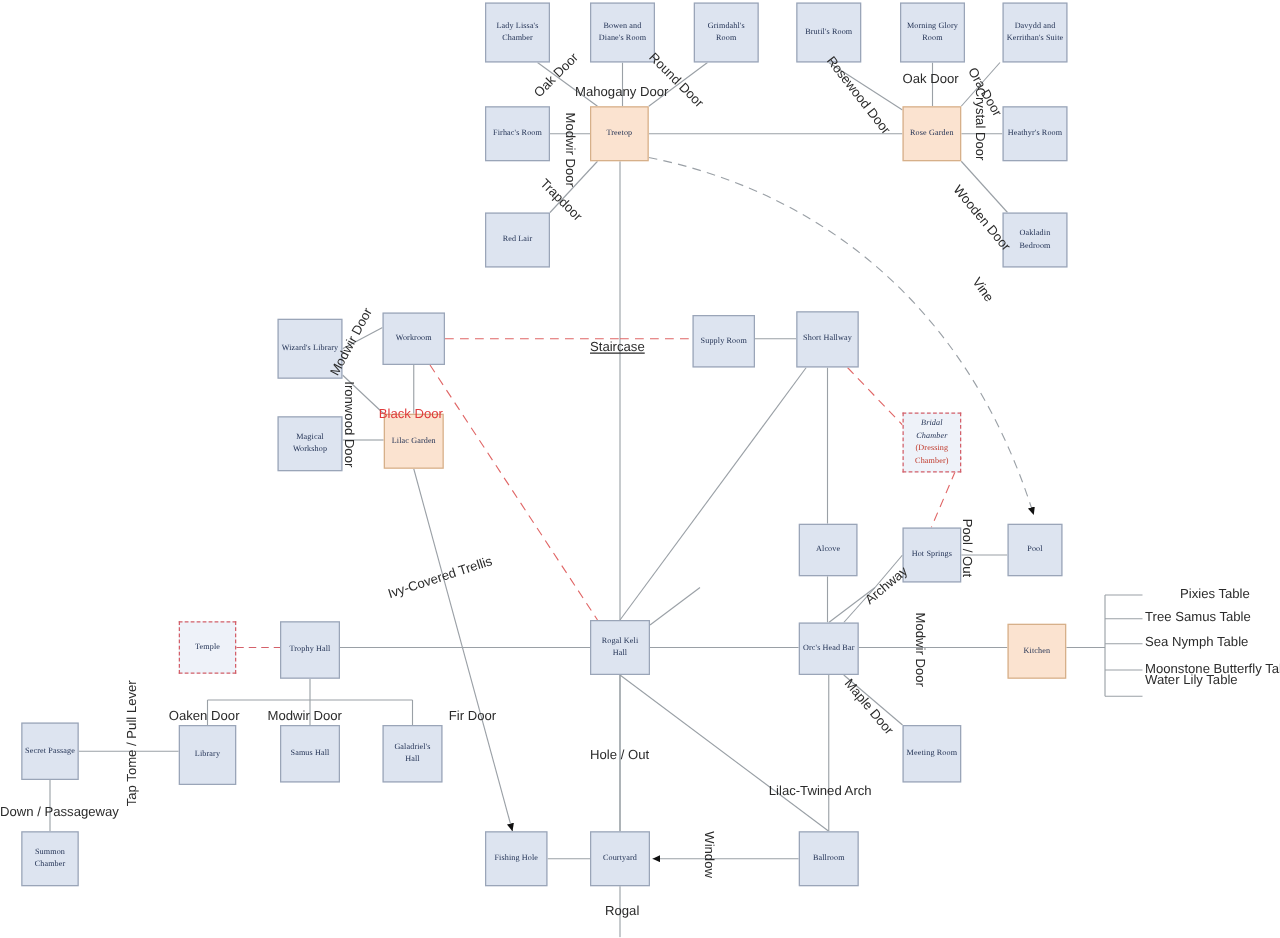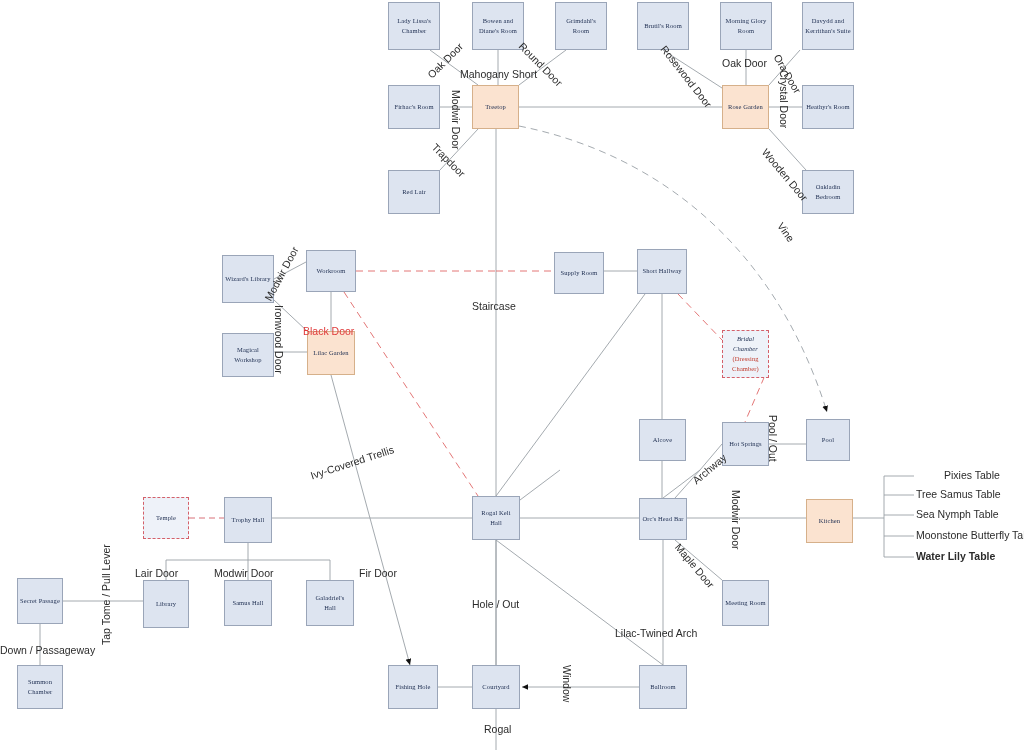--- a/index.html
+++ b/index.html
@@ -215,50 +215,50 @@
       </div>
       <div class="node" style="left: 472px; top: 665px; width: 48px; height: 44px;">
         <div><span>Courtyard</span></div>
       </div>
       <div class="node" style="left: 639px; top: 665px; width: 48px; height: 44px;">
         <div><span>Ballroom</span></div>
       </div>
     </div>
   <div id="labels">
       <div class="elabel md" style="left: 425px; top: 72px; transform: rotate(-45deg);">Oak Door</div>
-      <div class="elabel md" style="left: 460px; top: 68px; transform: rotate(0deg);">Mahogany Short</div>
+      <div class="elabel md" style="left: 460px; top: 68px; transform: rotate(0deg);">Mahogany Door</div>
       <div class="elabel md" style="left: 525px; top: 40px; transform: rotate(45deg);">Round Door</div>
       <div class="elabel md" style="left: 462px; top: 90px; transform: rotate(90deg);">Modwir Door</div>
       <div class="elabel md" style="left: 438px; top: 141px; transform: rotate(45deg);">Trapdoor</div>
       <div class="elabel md" style="left: 668px; top: 43px; transform: rotate(52deg);">Rosewood Door</div>
       <div class="elabel md" style="left: 722px; top: 57px; transform: rotate(0deg);">Oak Door</div>
       <div class="elabel md" style="left: 782px; top: 52px; transform: rotate(60deg);">Ora Door</div>
       <div class="elabel md" style="left: 790px; top: 70px; transform: rotate(90deg);">Crystal Door</div>
       <div class="elabel md" style="left: 769px; top: 146px; transform: rotate(50deg);">Wooden Door</div>
       <div class="elabel md" style="left: 785px; top: 220px; transform: rotate(55deg);">Vine</div>
       <div class="elabel md" style="left: 262px; top: 297px; transform: rotate(-62deg);">Modwir Door</div>
       <div class="elabel md" style="left: 285px; top: 305px; transform: rotate(90deg);">Ironwood Door</div>
       <div class="elabel md red" style="left: 303px; top: 308px; transform: rotate(0deg); margin-top: 17px;">Black Door</div>
-      <div class="elabel md" style="left: 472px; top: 300px; transform: rotate(0deg);">Staircase</div>
+      <div class="elabel md" style="left: 472px; top: 272px; transform: rotate(0deg); text-decoration: underline;">Staircase</div>
       <div class="elabel md" style="left: 779px; top: 415px; transform: rotate(90deg);">Pool / Out</div>
       <div class="elabel md" style="left: 690px; top: 477px; transform: rotate(-40deg);">Archway</div>
       <div class="elabel md" style="left: 742px; top: 490px; transform: rotate(90deg);">Modwir Door</div>
       <div class="elabel md" style="left: 682px; top: 541px; transform: rotate(50deg);">Maple Door</div>
       <div class="elabel md" style="left: 309px; top: 470px; transform: rotate(-18deg);">Ivy-Covered Trellis</div>
       <div class="elabel md" style="left: 100px; top: 645px; transform: rotate(-90deg);">Tap Tome / Pull Lever</div>
-      <div class="elabel md" style="left: 135px; top: 567px; transform: rotate(0deg);">Lair Door</div>
+      <div class="elabel md" style="left: 135px; top: 567px; transform: rotate(0deg);">Oaken Door</div>
       <div class="elabel md" style="left: 214px; top: 567px; transform: rotate(0deg);">Modwir Door</div>
       <div class="elabel md" style="left: 311px; top: 567px; transform: rotate(0deg); margin-left: 48px;">Fir Door</div>
       <div class="elabel md" style="left: 0px; top: 644px; transform: rotate(0deg);">Down / Passageway</div>
       <div class="elabel md" style="left: 472px; top: 598px; transform: rotate(0deg);">Hole / Out</div>
       <div class="elabel md" style="left: 615px; top: 627px; transform: rotate(0deg);">Lilac-Twined Arch</div>
       <div class="elabel md" style="left: 573px; top: 665px; transform: rotate(90deg);">Window</div>
       <div class="elabel md" style="left: 484px; top: 723px; transform: rotate(0deg);">Rogal</div>
     </div>
   <div id="tables" class="tablelist">
       <div class="t" style="left: 916px; top: 469px; padding-left: 28px;">Pixies Table</div>
       <div class="t" style="left: 916px; top: 488px;">Tree Samus Table</div>
       <div class="t" style="left: 916px; top: 508px; text-align: center;">Sea Nymph Table</div>
       <div class="t" style="left: 916px; top: 529px;">Moonstone Butterfly Table</div>
-      <div class="t" style="left: 916px; top: 550px; font-weight: bold;">Water Lily Table</div>
+      <div class="t" style="left: 916px; top: 538px;">Water Lily Table</div>
     </div>
 
 </div>
 
 </body></html>

